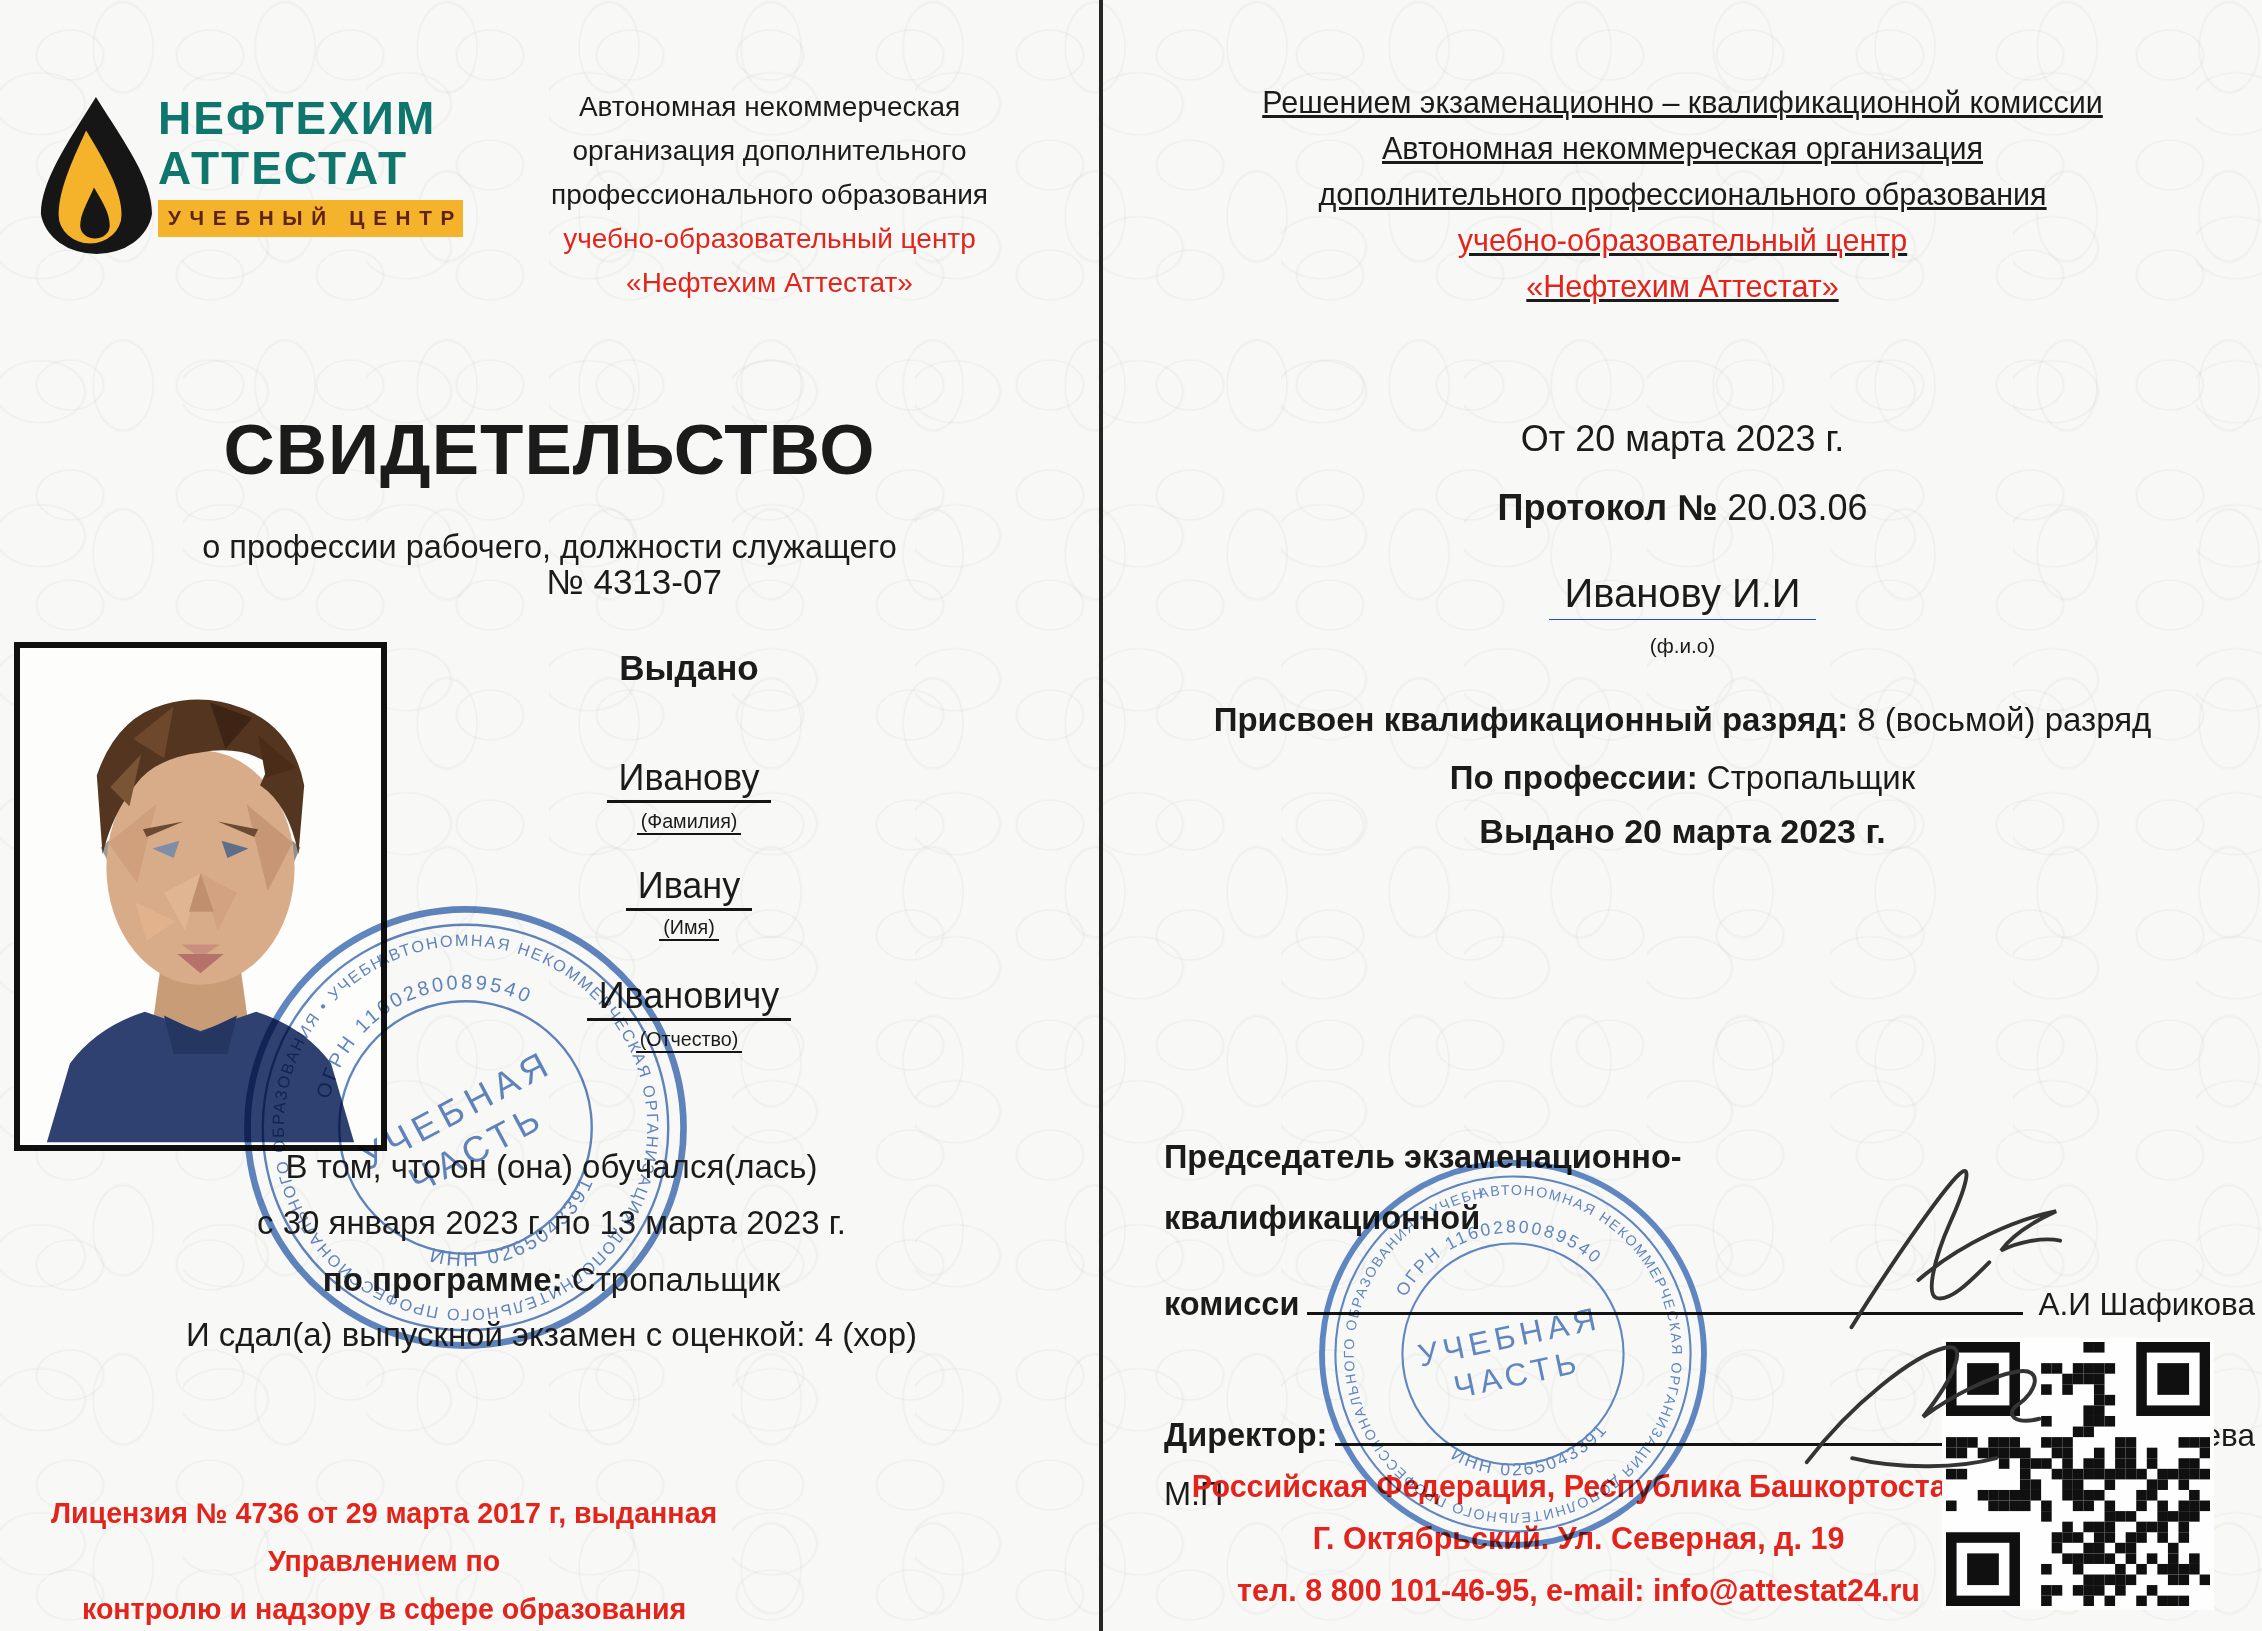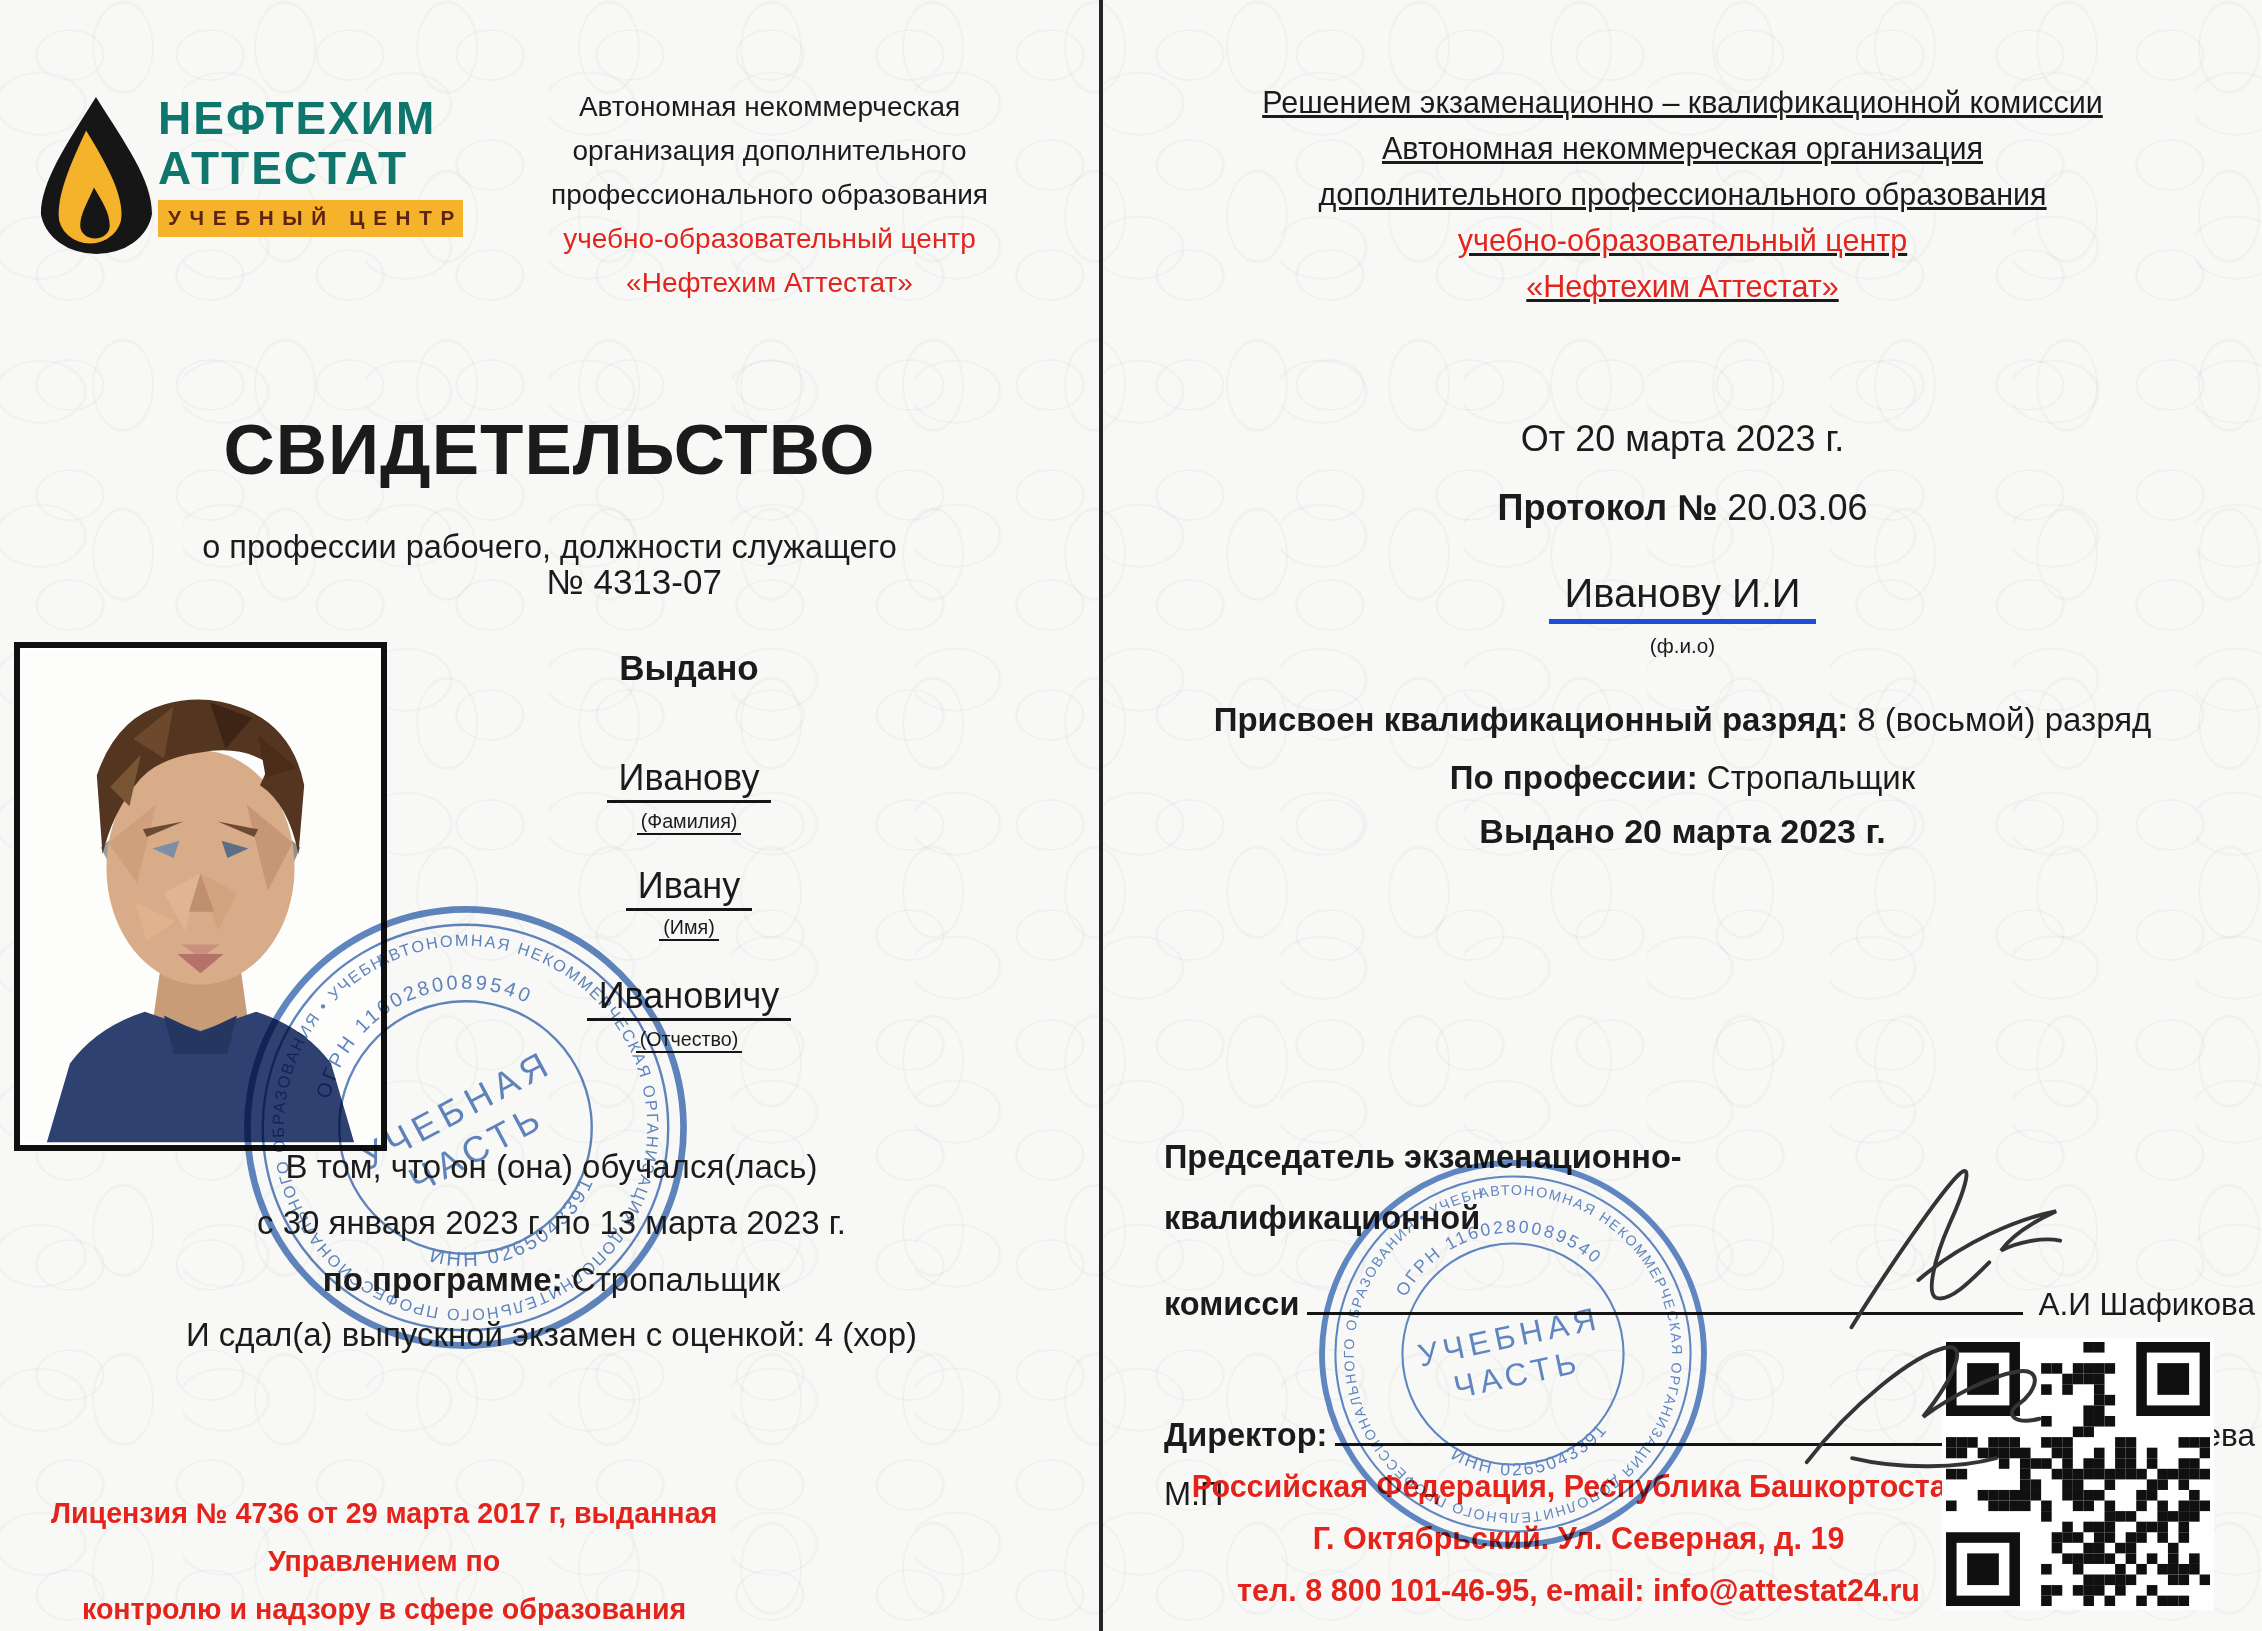--- a/index.html
+++ b/index.html
@@ -46,21 +46,21 @@
   
   .stamp{z-index:5;mix-blend-mode:multiply;opacity:.82;}
   .stamp-left{left:236px;top:898px;width:459px;height:459px;transform:rotate(-28deg);}
   .stamp svg{width:100%;height:100%;display:block;}
   
   .rp{position:absolute;left:1103px;top:0;width:1159px;height:100%;z-index:2;}
   .r-header{left:0;top:79px;width:100%;font-size:30.5px;line-height:46px;text-decoration:underline;}
   .r-date{left:0;top:418px;width:100%;font-size:36px;}
   .r-protocol{left:0;top:487px;width:100%;font-size:36px;}
   .r-fio{left:0;top:571px;width:100%;font-size:40px;}
-  .r-fio .u{border-bottom:5px solid #1d4ed8;padding:0 15.8px 3.9px;}
+  .r-fio .u{border-bottom:1px solid #1d4ed8;padding:0 15.8px 3.9px;}
   .r-fio-l{left:0;top:634px;width:100%;font-size:20.7px;}
   .r-grade{left:0;top:701px;width:100%;font-size:33px;}
   .r-prof{left:0;top:759px;width:100%;font-size:33px;}
   .r-issued{left:0;top:812px;width:100%;font-size:34px;font-weight:bold;}
   .sig-block{font-size:32.5px;font-weight:bold;}
   .ch-l1{left:61px;top:1139px;} .ch-l2{left:61px;top:1200px;}
   .sig-row{left:61px;width:1091px;display:flex;align-items:flex-end;}
   .ch-row{top:1286px;} .dir-row{top:1417px;}
   .sig-line{flex:1;border-bottom:3px solid #141414;margin:0 15.8px 7.9px 7.9px;height:2px;}
   .sig-name{font-weight:normal;font-size:31.5px;white-space:nowrap;}

